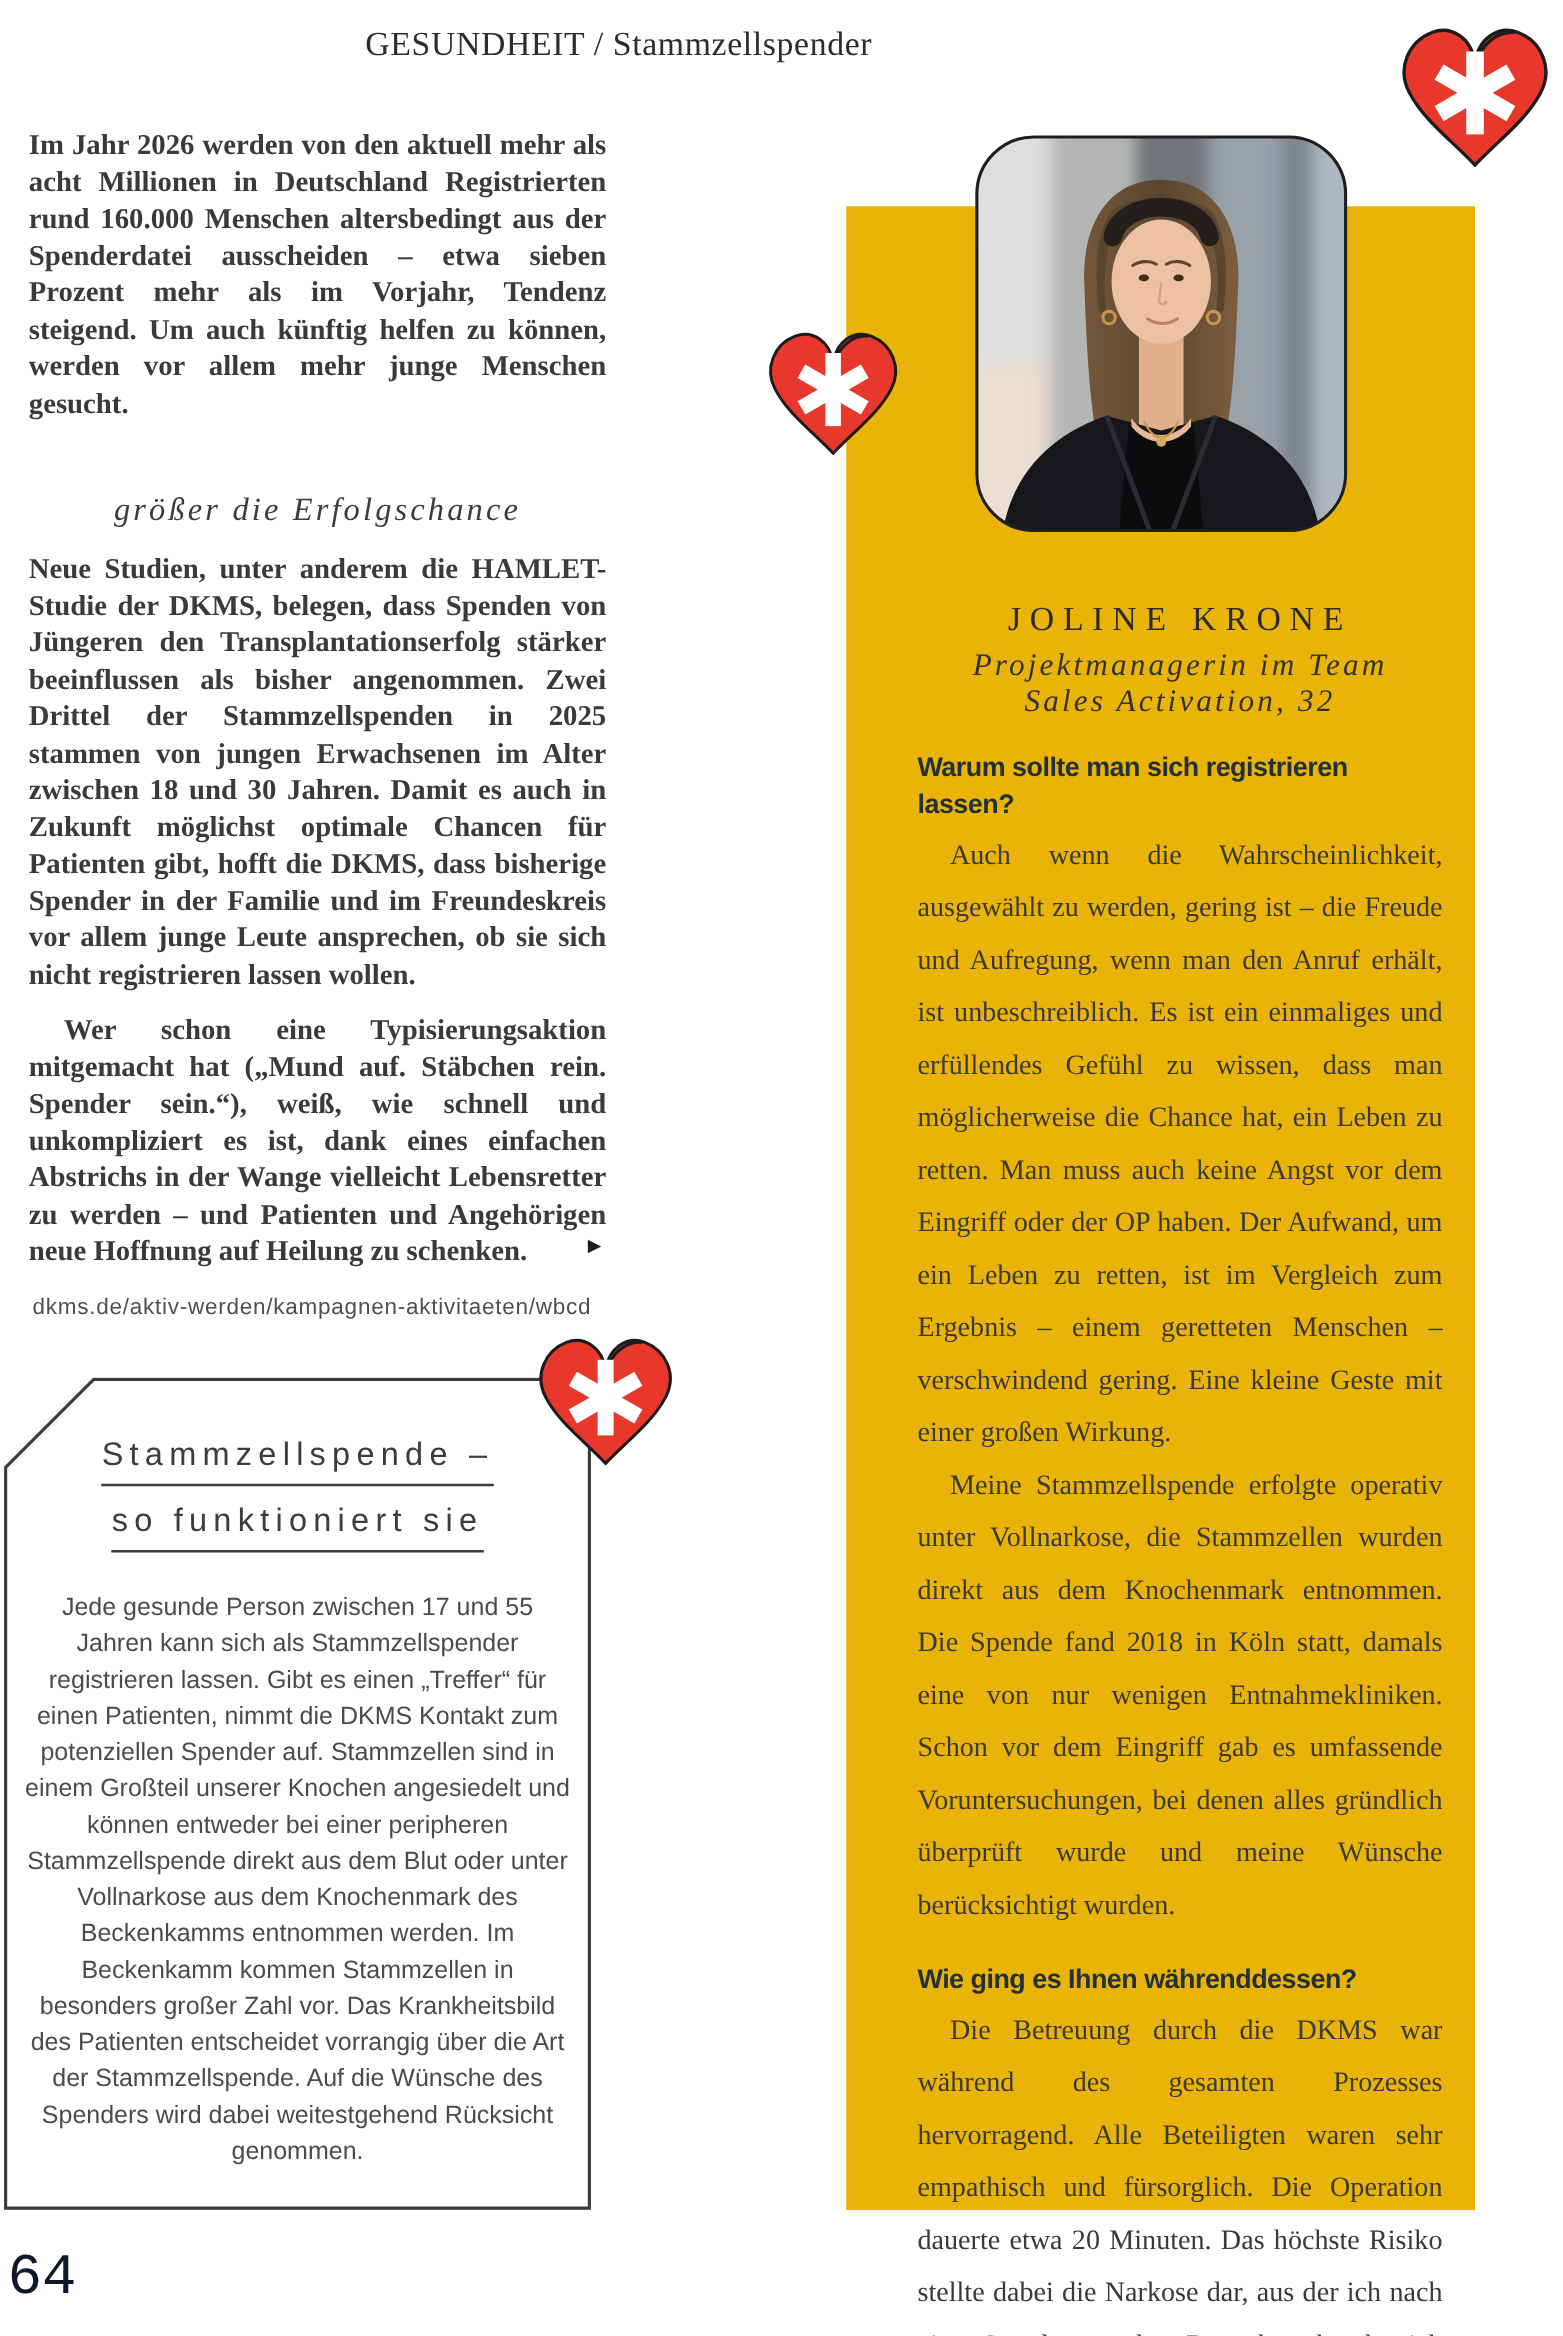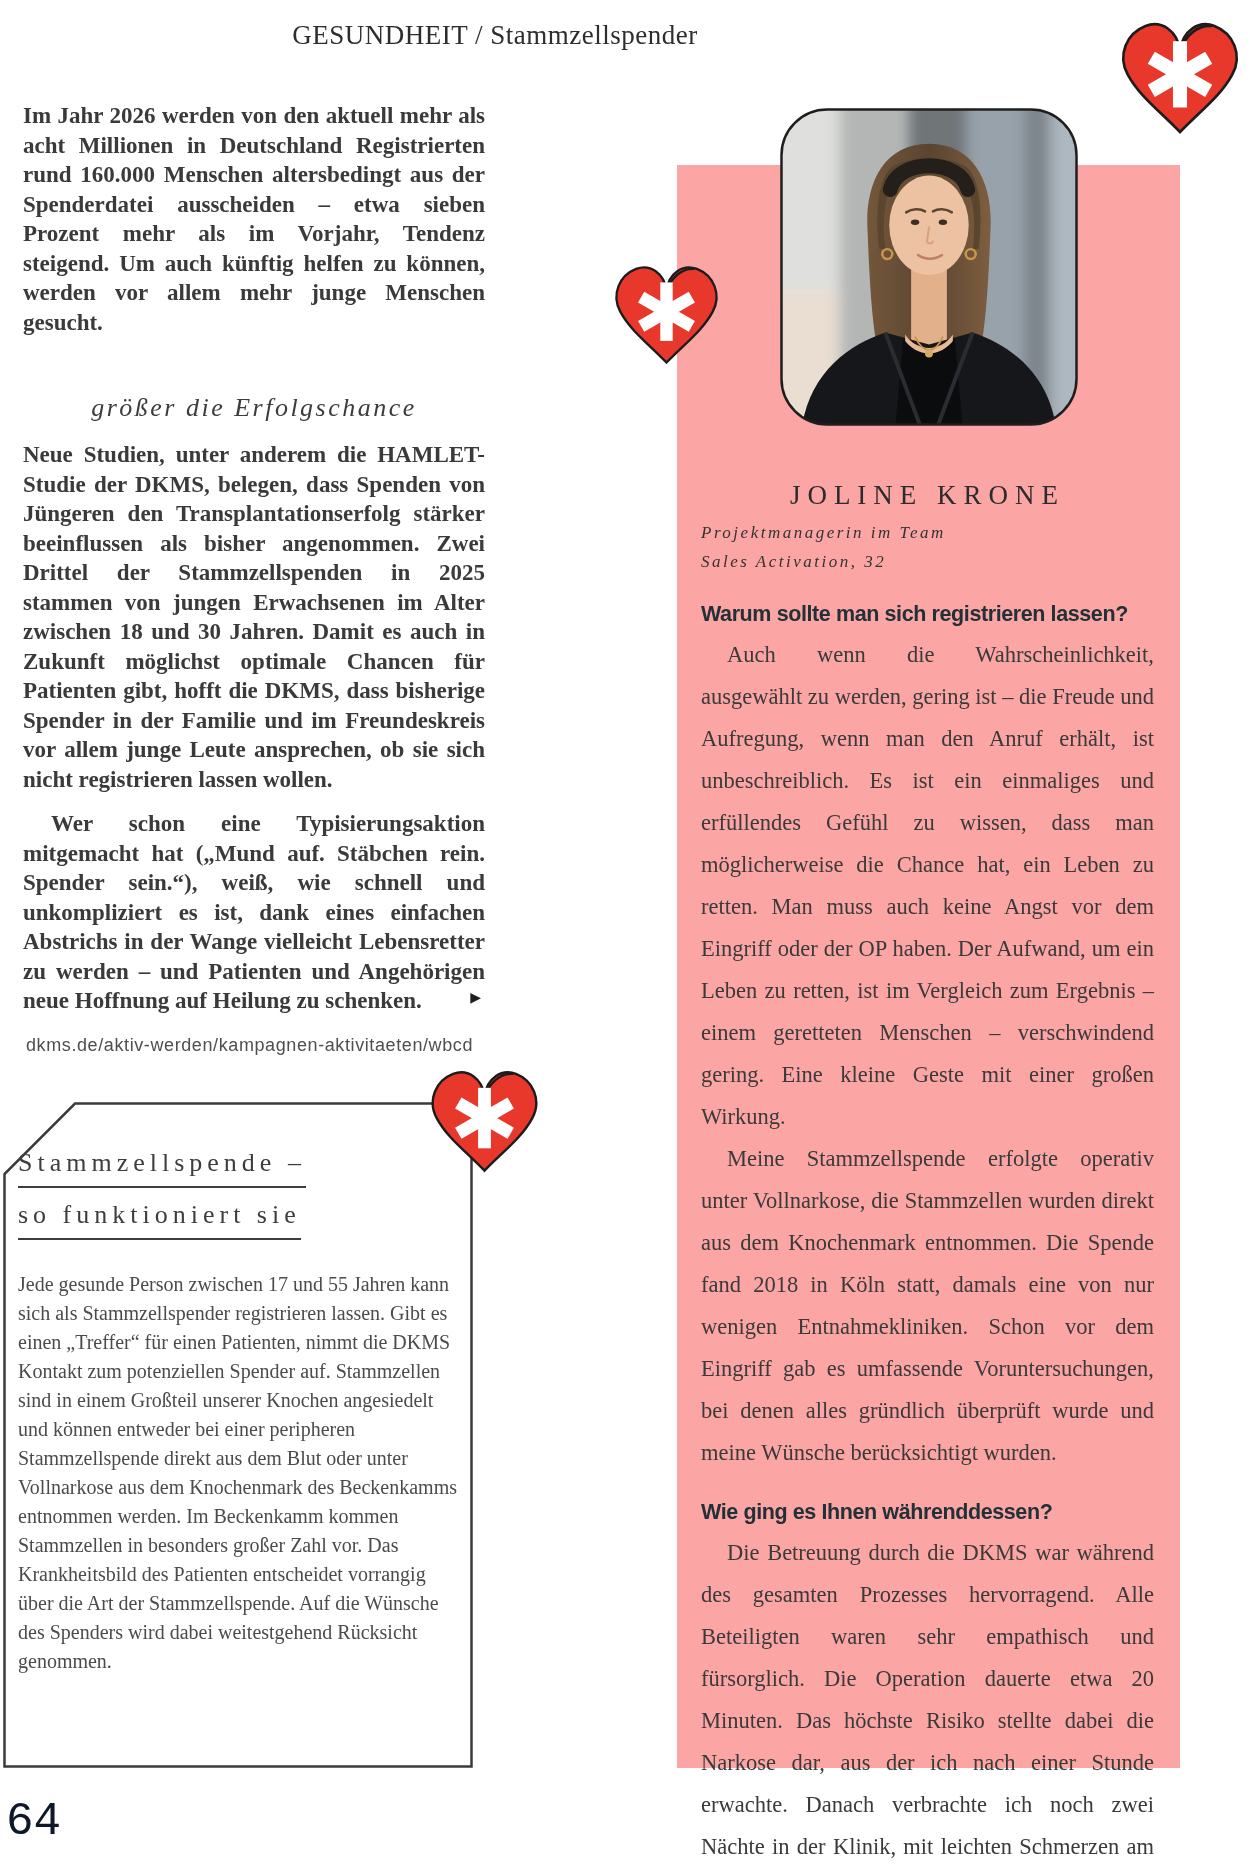--- a/index.html
+++ b/index.html
@@ -32,29 +32,30 @@
     text-indent:0;
   }
   .article-link {
     margin-top:10px; padding-left:18px;
     font-family:"Liberation Sans", sans-serif; font-size:18px;
     letter-spacing:0.6px; color:#4f4f4f; text-align:left;
   }
   
   .interview-panel {
     position:absolute; left:677px; top:165px; width:503px; height:1603px;
-    background:#fca5a5;
+    background:#eab308;
+    padding-left:33px;
   }
   .interview-content { padding:313px 26px 0 24px; }
   .interview-name {
     text-align:center; font-size:27px; font-weight:normal;
     letter-spacing:7px; color:#2c2c2c; line-height:34px;
   }
   .interview-role {
-    text-align:left; font-style:italic; font-size:17px; line-height:29px;
+    text-align:center; font-style:italic; font-size:25px; line-height:29px;
     letter-spacing:2.5px; color:#333333; margin-top:6px;
   }
   .q {
     font-family:"Liberation Sans", sans-serif; font-weight:bold;
     font-size:21.5px; letter-spacing:-0.4px; line-height:29px;
     color:#223038; margin:24px 0 5px 0;
   }
   .a {
     font-size:22.5px; line-height:42px; text-align:justify; text-indent:26px;
     hyphens:auto; -webkit-hyphens:auto; color:#3a3a3a;
@@ -63,22 +64,22 @@
   .portrait { position:absolute; left:780px; top:107px; width:298px; height:320px; }
   
   .heart { position:absolute; }
   .heart-top-right { left:1113px; top:16px;  width:134px; height:122px; }
   .heart-interview { left:608px;  top:253px; width:117px; height:122px; }
   .heart-infobox   { left:424px;  top:1056px;width:121px; height:129px; }
   
   .infobox { position:absolute; left:3px; top:1102px; width:470px; height:666px; }
   .infobox-outline { position:absolute; inset:0; width:100%; height:100%; }
   .infobox-content {
-    position:absolute; inset:0; padding:46px 15px 0 15px; 
-    font-family:Liberation Serif, serif; color:#4b4b4b;
+    position:absolute; inset:0; padding:46px 15px 0 15px; text-align:center;
+    font-family:Liberation Sans, sans-serif; color:#4b4b4b;
   }
   .infobox-title-line {
     display:inline-block; font-size:26px; letter-spacing:5px; color:#3d3d3d;
     border-bottom:2px solid #3d3d3d; padding-bottom:8px;
   }
   .infobox-title-line2 { margin-top:12px; }
   .infobox-body {
     margin-top:30px; font-size:20px; line-height:29px;
     hyphens:auto; -webkit-hyphens:auto;
   }

